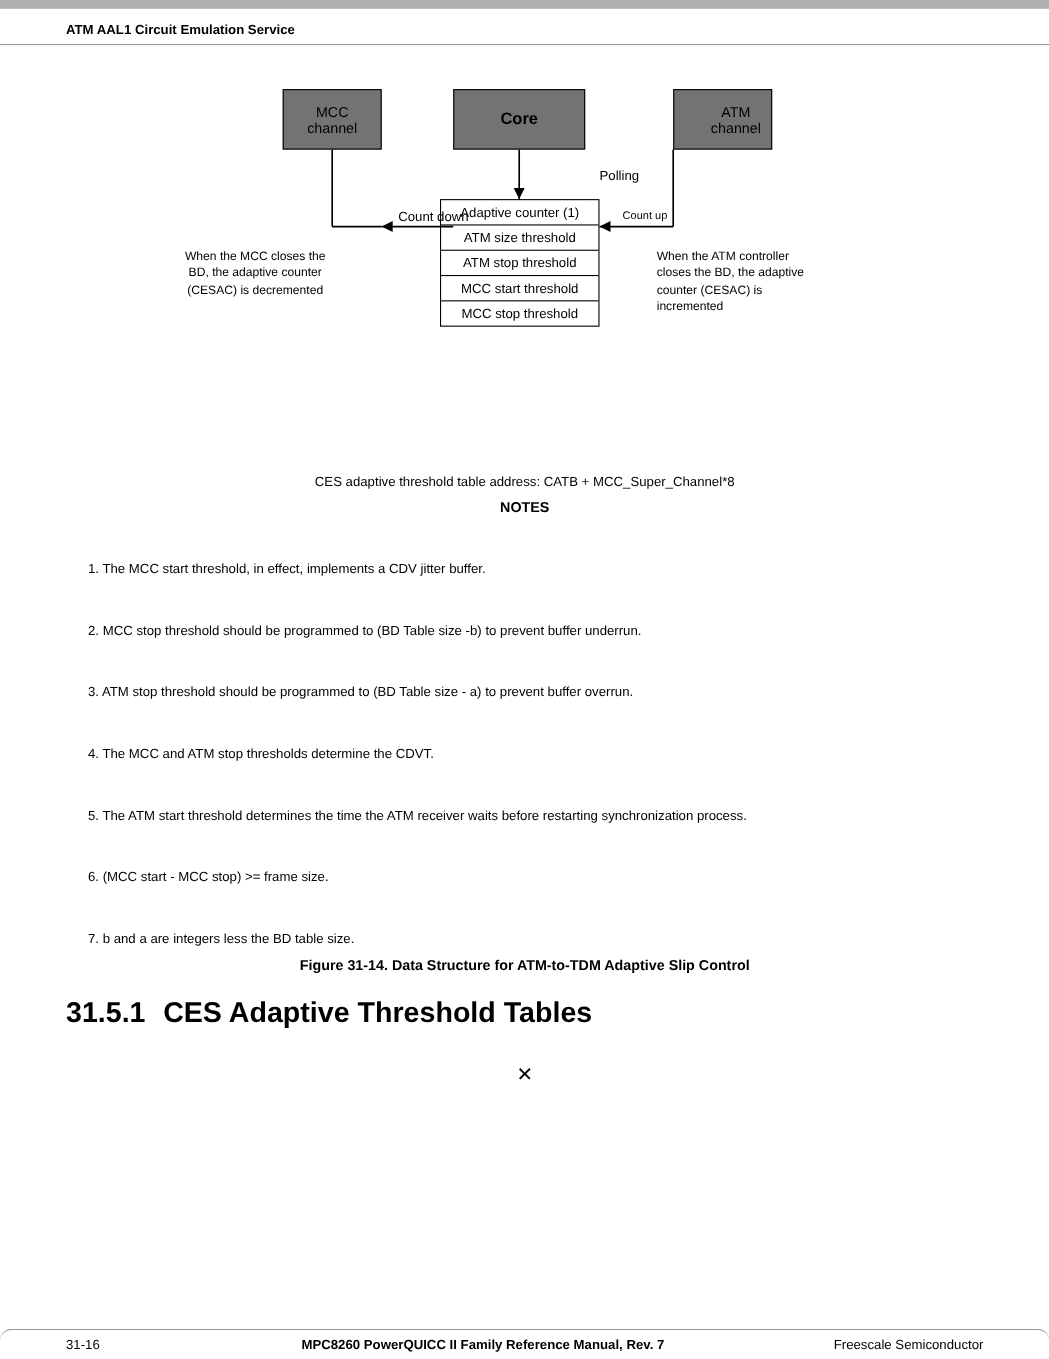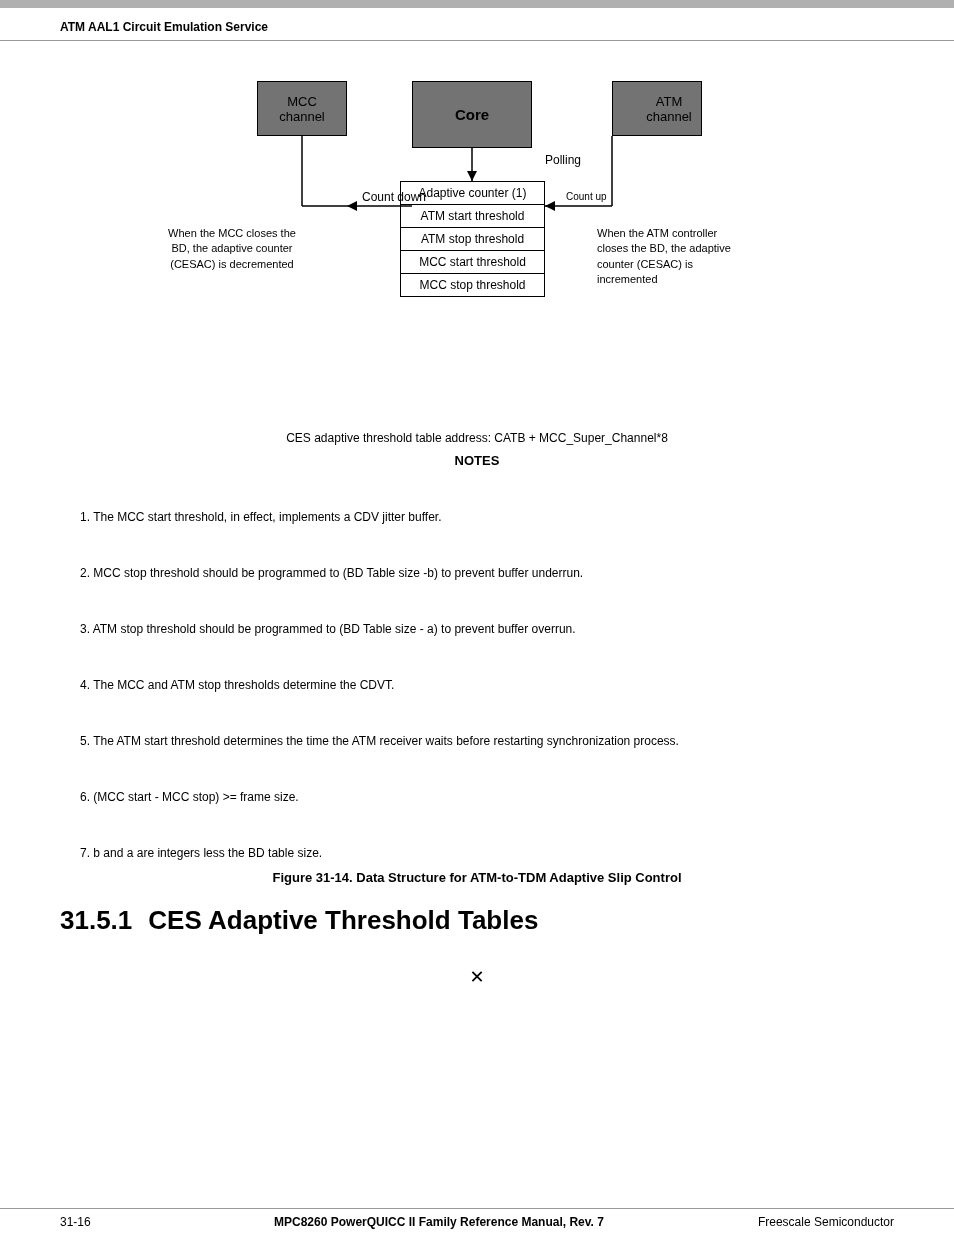--- a/index.html
+++ b/index.html
@@ -55,21 +55,21 @@
       height: 55px;
       left: 130px;
       top: 0px;
       display: flex;
       align-items: center;
       justify-content: center;
     }
 
     .core-box {
       width: 120px;
-      height: 67px;
+      height: 55px;
       left: 285px;
       top: 0px;
       display: flex;
       align-items: center;
       justify-content: center;
       font-weight: bold;
     }
 
     .atm-box {
       width: 90px;
@@ -205,20 +205,21 @@
     .page-footer {
       position: absolute;
       bottom: 0;
       left: 0;
       right: 0;
       padding: 6px 60px;
       border-top: 1px solid #999;
       display: flex;
       justify-content: space-between;
       align-items: center;
+      border-radius: 11px;
     }
     .footer-center {
       text-align: center;
       font-size: 12px;
       font-weight: bold;
       flex: 1;
     }
     .footer-left, .footer-right {
       font-size: 12px;
       min-width: 60px;
@@ -281,21 +282,21 @@
     <div class="count-down-label">
       <span>Count down</span>
     </div>
 
     <div class="count-up-label">
       <span>Count up</span>
     </div>
 
     <div class="table-area" id="threshold-table">
     <div class="table-row">Adaptive counter (1)</div>
-        <div class="table-row">ATM start threshold</div>
+        <div class="table-row">ATM size threshold</div>
         <div class="table-row">ATM stop threshold</div>
         <div class="table-row">MCC start threshold</div>
         <div class="table-row">MCC stop threshold</div>
       </div>
 
     <div class="mcc-desc">
       <span>When the MCC closes the BD, the adaptive counter (CESAC) is decremented</span>
     </div>
 
     <div class="atm-desc">

